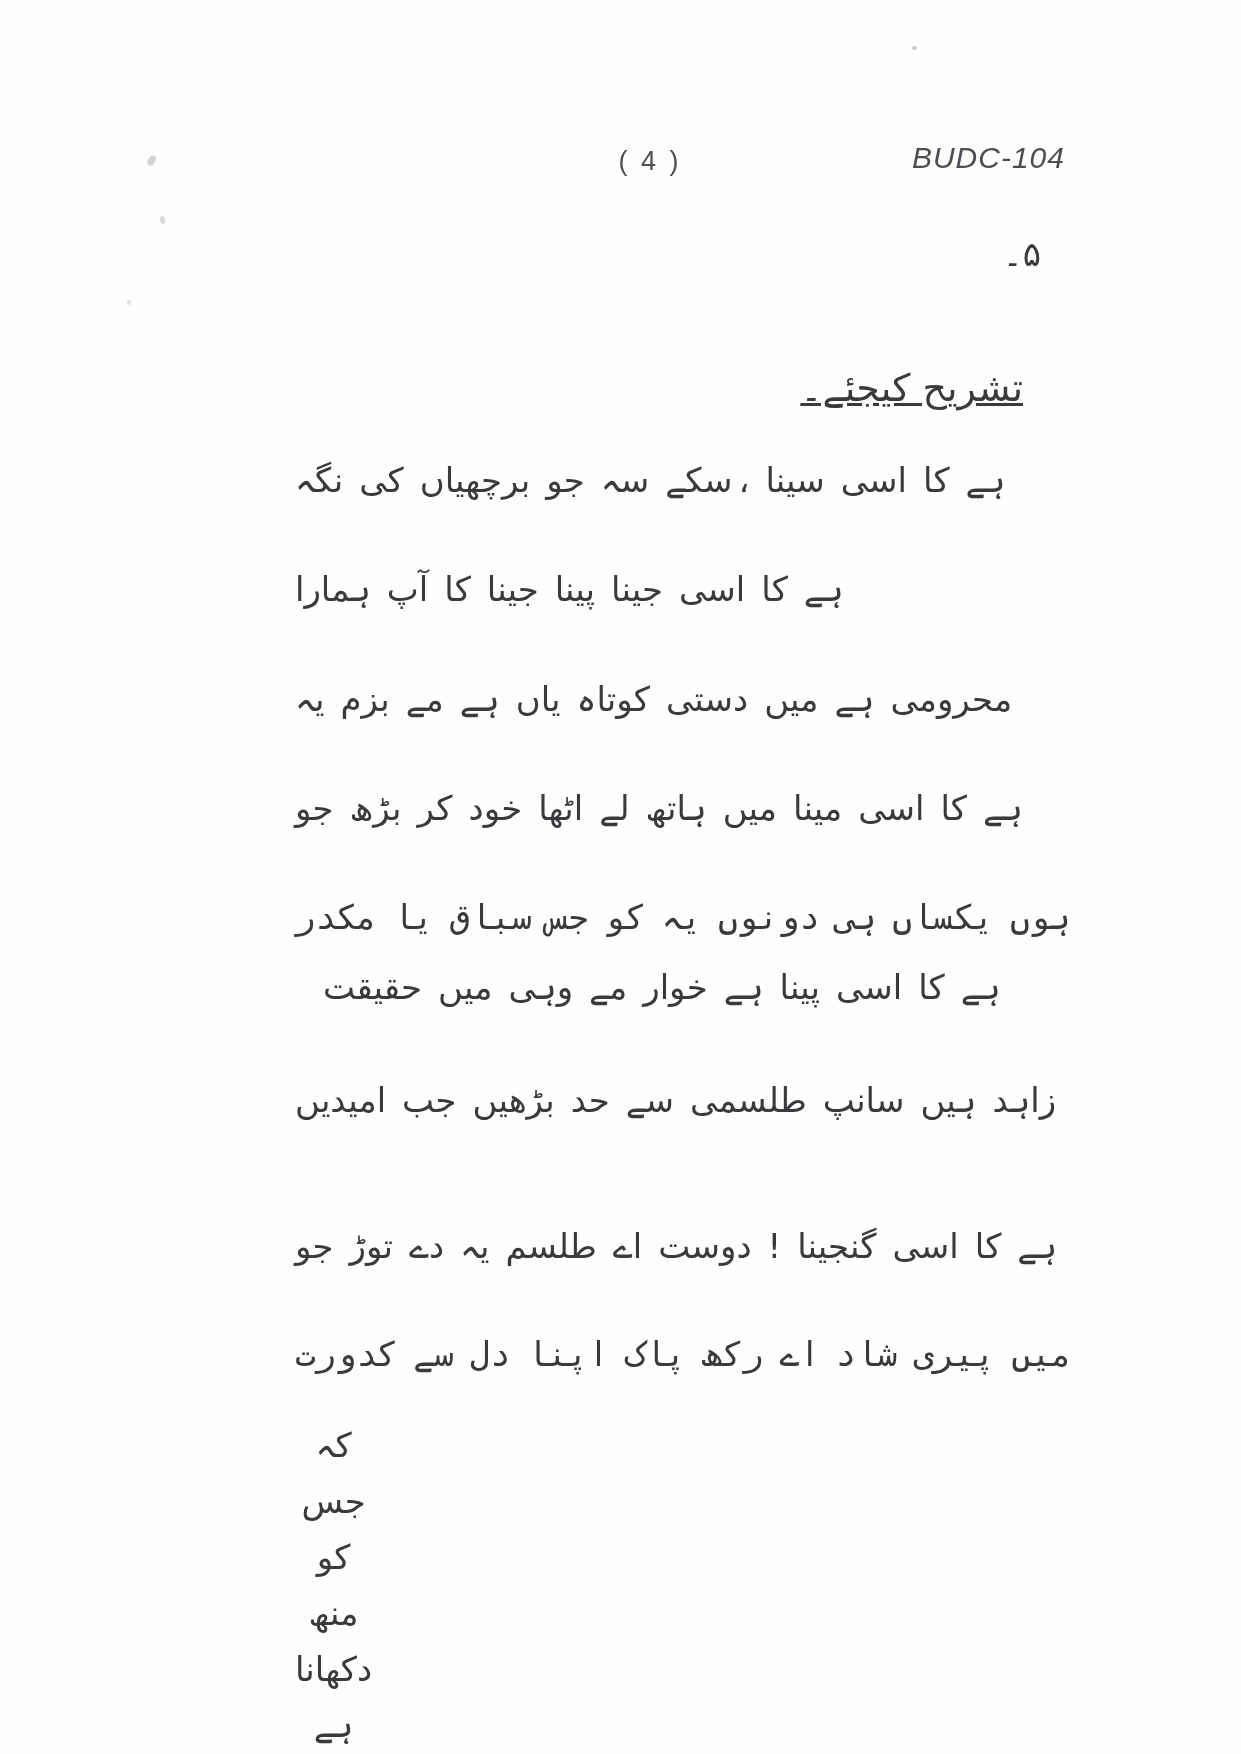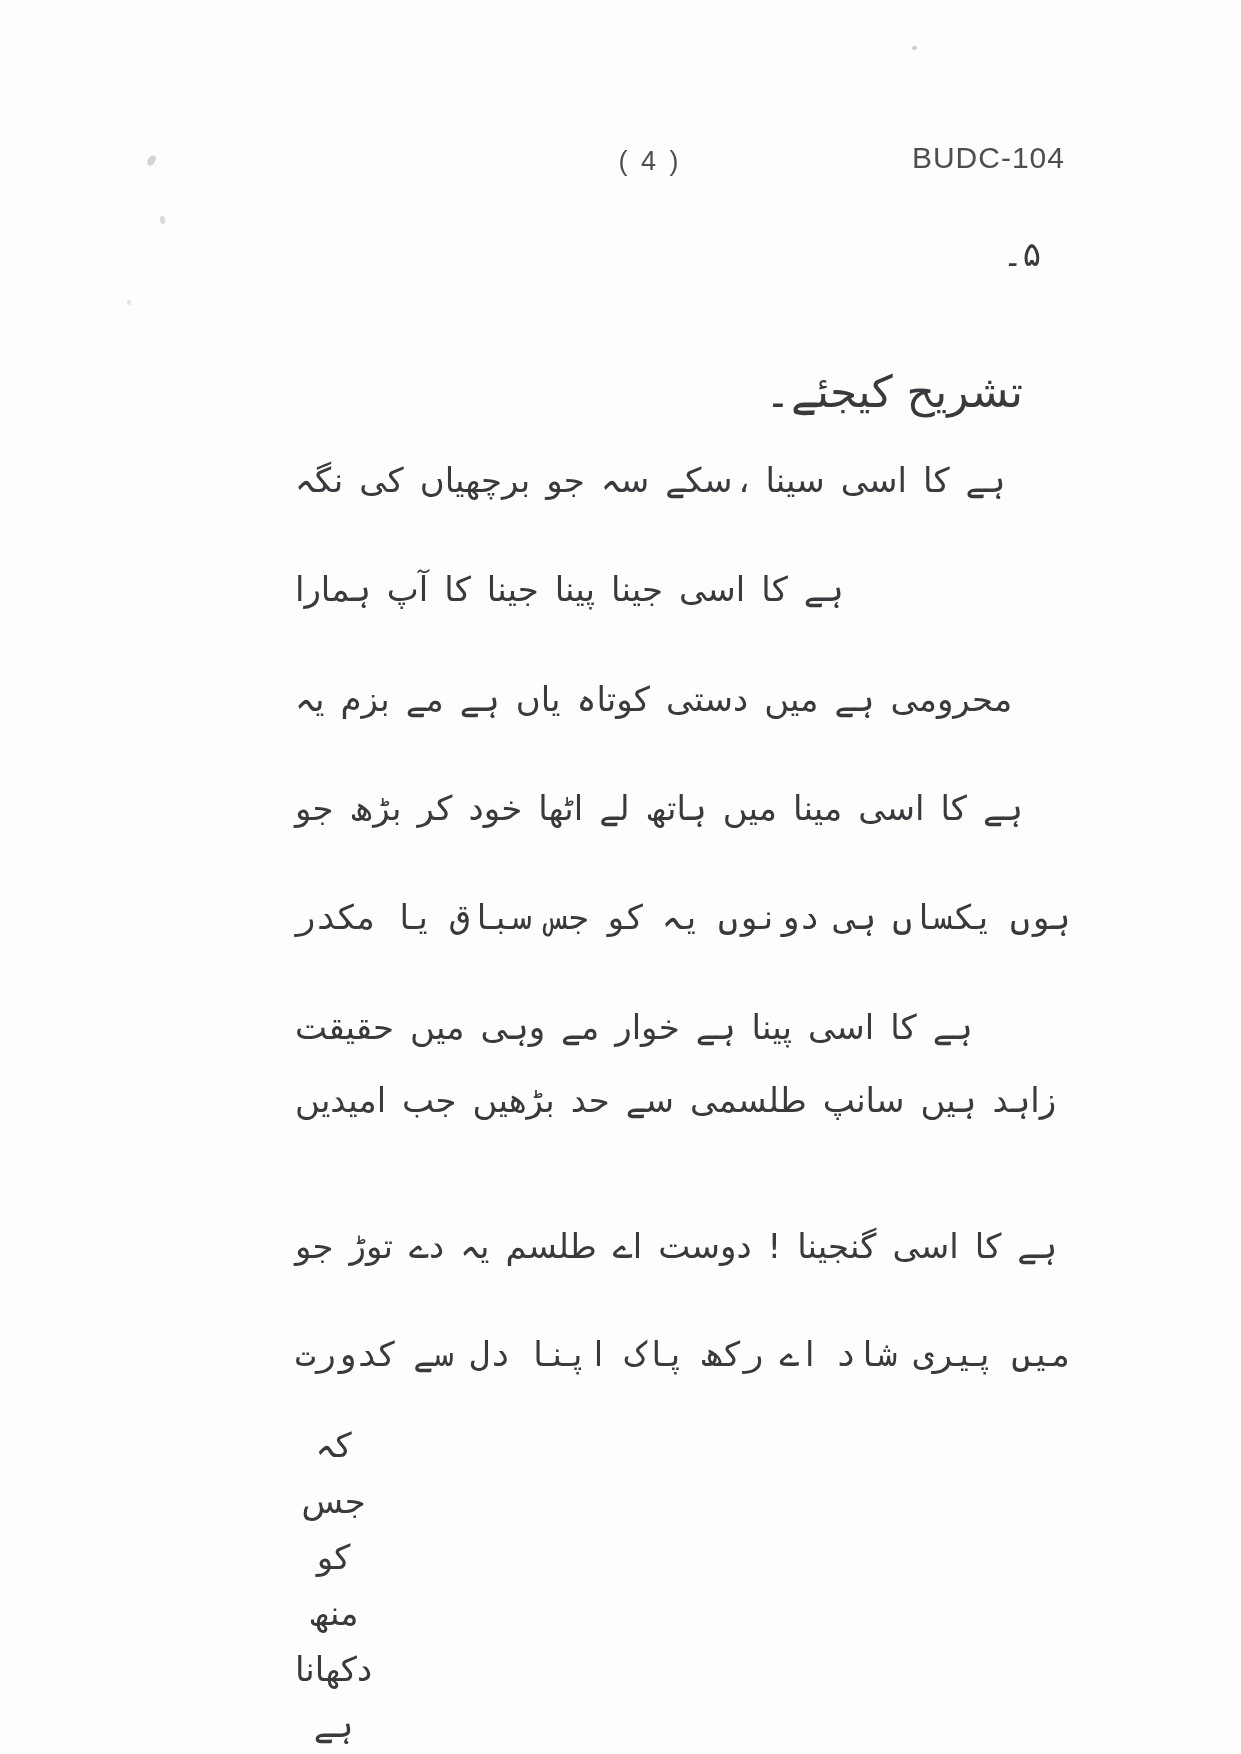--- a/index.html
+++ b/index.html
@@ -12,30 +12,30 @@
     box-shadow:0 0 6px rgba(0,0,0,.15);
   }
   .page-num{
     position:absolute; top:146px; left:565px; width:170px; text-align:center;
     font-family:"Liberation Sans","DejaVu Sans",sans-serif;
     font-size:27px; letter-spacing:3px; color:var(--header_text,#4c4e53);
   }
   .course-code{
     position:absolute; top:141px; left:870px; width:195px; text-align:right;
     font-family:"Liberation Sans","DejaVu Sans",sans-serif;
-    font-size:30px; letter-spacing:1px; color:var(--header_text,#4c4e53);
+    font-size:30px; letter-spacing:1px; color:var(--header_text,#4c4e53);font-style:italic;
   }
   .q-line1{
     position:absolute; top:234px; right:200px;
     direction:rtl; display:flex; align-items:center; gap:46px;
     font-size:34px; white-space:nowrap;
   }
   .q-line2{
     position:absolute; top:366px; right:218px;
-    direction:rtl; font-size:44px; white-space:nowrap;
+    direction:rtl; font-size:38px; white-space:nowrap;text-decoration:underline;
   }
   .verses{position:absolute; inset:0;}
   .verse-line{
     position:absolute; left:295px; height:80px;
     display:flex; direction:ltr; align-items:center; gap:16px;
     font-size:34px; white-space:nowrap;
   }
   .word{direction:rtl; unicode-bidi:isolate; display:inline-block;}
   .punct{margin-left:-10px;}
   .speck{position:absolute; background:#8f8f92; border-radius:60% 40% 55% 45%;}
@@ -114,21 +114,21 @@
         <span class="word">یا</span>
         <span class="word">سباق</span>
         <span class="word">جس</span>
         <span class="word">کو</span>
         <span class="word">یہ</span>
         <span class="word">دونوں</span>
         <span class="word">ہی</span>
         <span class="word">یکساں</span>
         <span class="word">ہوں</span>
       </div>
-      <div class="verse-line" style="top: 987px;">
+      <div class="verse-line" style="top: 947px; margin-left: 28px;">
         <span class="word">حقیقت</span>
         <span class="word">میں</span>
         <span class="word">وہی</span>
         <span class="word">مے</span>
         <span class="word">خوار</span>
         <span class="word">ہے</span>
         <span class="word">پینا</span>
         <span class="word">اسی</span>
         <span class="word">کا</span>
         <span class="word">ہے</span>

